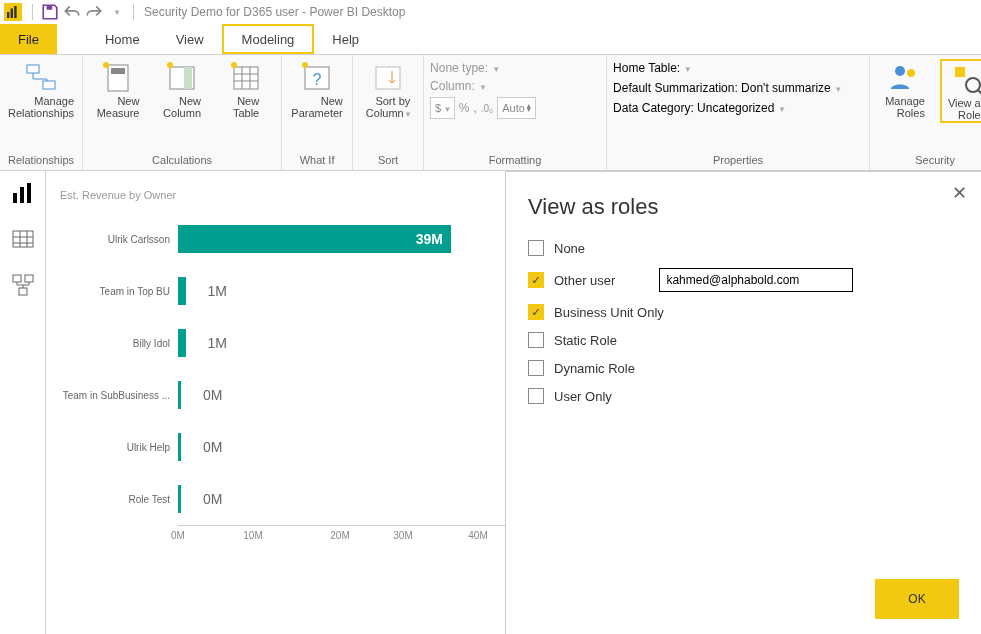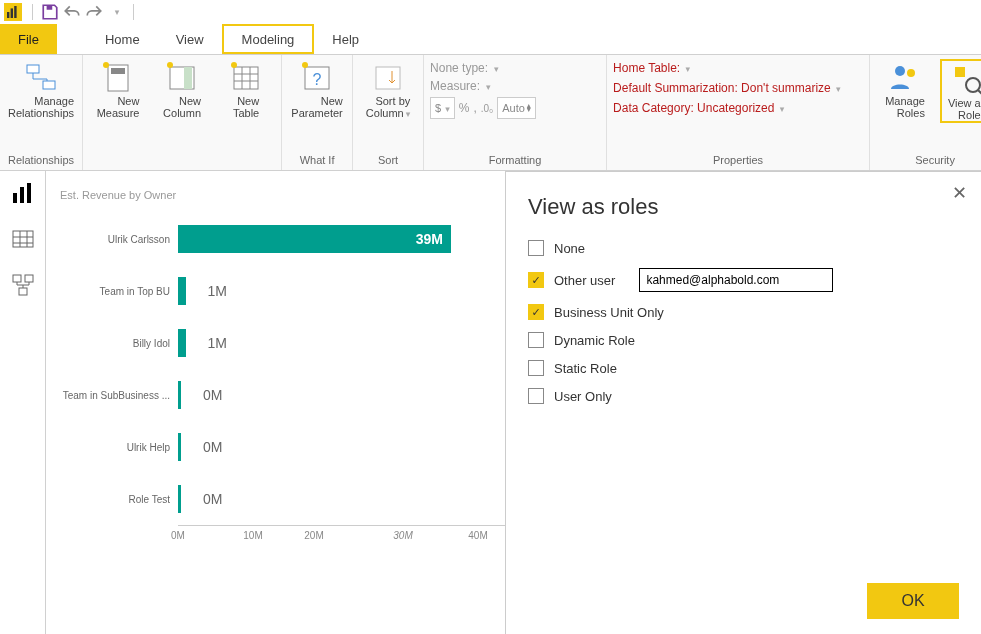--- a/index.html
+++ b/index.html
@@ -18,21 +18,21 @@
 .ribbon-group-content{flex:1;display:flex;align-items:flex-start;gap:6px;}
 .ribbon-group-label{text-align:center;font-size:11px;color:#666;padding:2px 0 4px;}
 .big-btn{display:flex;flex-direction:column;align-items:center;justify-content:flex-start;min-width:54px;padding:2px 2px 0;color:#444;gap:2px;}
 .big-btn-icon{width:32px;height:32px;display:flex;align-items:center;justify-content:center;}
 .big-btn-label{text-align:right;font-size:11px;line-height:1.1;}
 .fmt-rows{display:flex;flex-direction:column;gap:4px;padding-top:2px;}
 .fmt-row{display:flex;align-items:center;gap:4px;color:#999;font-size:12px;}
 .fmt-row select,.fmt-row .dd{border:1px solid #ccc;background:#fff;color:#888;font-size:11px;padding:1px 4px;height:18px;}
 .dd{display:inline-flex;align-items:center;gap:2px;}
 .prop-rows{display:flex;flex-direction:column;gap:6px;padding-top:2px;}
-.prop-row{color:#b91c1c;font-size:12px;}
+.prop-row{color:#000000;font-size:12px;}
 .main{display:flex;height:calc(634px - 24px - 30px - 116px);}
 .left-rail{width:46px;border-right:1px solid #d0d0d0;display:flex;flex-direction:column;align-items:center;padding-top:10px;gap:22px;box-sizing:border-box;}
 .rail-icon{width:24px;height:24px;color:#666;}
 .canvas-wrap{flex:1;position:relative;display:flex;}
 .canvas{flex:1;padding:18px 10px;box-sizing:border-box;}
 .chart-title{color:#999;font-size:11px;margin:0 0 12px 4px;}
 .chart-area{position:relative;height:370px;margin-left:4px;}
 .chart-row{display:flex;align-items:center;height:52px;}
 .chart-label{width:110px;text-align:right;font-size:10px;color:#666;padding-right:8px;}
 .chart-bar{height:28px;background:#009E8E;position:relative;}
@@ -41,23 +41,23 @@
 .chart-val.outside{left:100%;margin-left:22px;}
 .axis{position:relative;height:20px;margin-left:118px;border-top:1px solid #ccc;}
 .axis-tick{position:absolute;top:4px;font-size:10px;color:#888;transform:translateX(-50%);}
 .dialog{position:absolute;top:0;right:0;width:476px;height:100%;background:#fff;border-left:1px solid #ccc;border-top:1px solid #ccc;box-sizing:border-box;padding:22px 22px 16px;}
 .close-x{position:absolute;top:10px;right:14px;color:#666;font-size:18px;}
 .dialog-title{font-size:22px;font-weight:300;color:#333;margin-bottom:20px;}
 .role-row{display:flex;align-items:center;gap:10px;margin:12px 0;font-size:13px;color:#333;}
 .cb{width:14px;height:14px;border:1px solid #888;display:inline-flex;align-items:center;justify-content:center;}
 .cb.checked{background:#f2c811;border-color:#f2c811;}
 .cb.checked::after{content:"✓";color:#333;font-size:11px;line-height:1;}
-.role-input{border:1.5px solid #000;height:22px;padding:0 6px;font-size:12px;width:180px;margin-left:14px;}
+.role-input{border:1.5px solid #000;height:22px;padding:0 6px;font-size:12px;width:180px;margin-left:34px;}
 .dialog-buttons{position:absolute;bottom:16px;right:22px;display:flex;gap:10px;}
-.btn{min-width:60px;height:28px;border:4px solid #15803d;display:inline-flex;align-items:center;justify-content:center;font-size:16px;padding:0 12px;background:#eee;}
+.btn{min-width:60px;height:28px;border:6px solid #15803d;display:inline-flex;align-items:center;justify-content:center;font-size:12px;padding:0 6px;background:#eee;}
 .btn.primary{background:#f2c811;border-color:#f2c811;}
 .highlight{border:2px solid #f2c811;box-sizing:border-box;}
 .chev::after{content:"▾";font-size:9px;color:#aaa;margin-left:2px;}
 </style>
 </head>
 <body>
 
 <div class="title-bar">
   <span class="app-icon">
       <svg viewBox="0 0 10 10">
@@ -78,20 +78,21 @@
         <path d="M6 3L2 7l4 4M2 7h8a4 4 0 014 4" fill="none" stroke="#888" stroke-width="1.5"></path>
       </svg>
     </span>
   <span class="qat-icon">
       <svg viewBox="0 0 16 16">
         <path d="M10 3l4 4-4 4M14 7H6a4 4 0 00-4 4" fill="none" stroke="#888" stroke-width="1.5"></path>
       </svg>
     </span>
   <span class="qat-icon chev"></span>
   <span class="sep"></span>
+  <span class="title-text">Security Demo for D365 user - Power BI Desktop</span>
 </div>
 
 <div class="menu-bar">
   <div class="file-tab">File</div>
   <div style="width:30px"></div>
   <div class="menu-item">Home</div>
   <div class="menu-item">View</div>
   <div class="menu-item active">Modeling</div>
   <div class="menu-item">Help</div>
 </div>
@@ -143,20 +144,21 @@
             <svg viewBox="0 0 32 32">
               <rect x="4" y="6" width="24" height="22" fill="#fff" stroke="#888"></rect>
               <path d="M4 13h24M4 20h24M12 6v22M20 6v22" stroke="#888"></path>
               <circle cx="4" cy="4" r="3" fill="#f2c811"></circle>
             </svg>
           </span>
           <span class="big-btn-label" style="white-space:pre-line">New
 Table</span>
         </div>
     </div>
+    <div class="ribbon-group-label">Calculations</div>
   </div>
 
   <div class="ribbon-group">
     <div class="ribbon-group-content">
       <div class="big-btn">
           <span class="big-btn-icon">
             <svg viewBox="0 0 32 32">
               <rect x="4" y="6" width="24" height="22" fill="#fff" stroke="#888"></rect>
               <text x="16" y="24" font-size="16" text-anchor="middle" fill="#4a90d9">?</text>
               <circle cx="4" cy="4" r="3" fill="#f2c811"></circle>
@@ -186,21 +188,21 @@
   </div>
 
   <div class="ribbon-group" style="min-width:170px">
     <div class="ribbon-group-content">
         <div class="fmt-rows">
       <div class="fmt-row">
             <span>None type:</span>
             <span class="chev"></span>
           </div>
       <div class="fmt-row">
-            <span>Measure:</span>
+            <span>Column:</span>
             <span class="chev"></span>
           </div>
       <div class="fmt-row">
         <span class="dd">
               <span>$</span>
               <span class="chev"></span>
             </span>
         <span>%</span>
         <span>,</span>
         <span style="font-size:10px">.0₀</span>
@@ -321,22 +323,22 @@
             <div class="chart-label">Role Test</div>
             <div style="position: relative; flex: 1 1 0%;">
               <div class="chart-bar" style="width: 3px;">
                 <span class="chart-val outside">0M</span>
               </div>
             </div>
           </div>
           <div class="axis">
             <span class="axis-tick" style="left: 0px;">0M</span>
             <span class="axis-tick" style="left: 75px;">10M</span>
-            <span class="axis-tick" style="left: 136px;">20M</span>
-            <span class="axis-tick" style="left: 225px; font-style: italic;">30M</span>
+            <span class="axis-tick" style="left: 162px;">20M</span>
+            <span class="axis-tick" style="left: 225px;">30M</span>
             <span class="axis-tick" style="left: 300px;">40M</span>
           </div>
         </div>
     </div>
 
     <div class="dialog">
       <span class="close-x">✕</span>
       <div class="dialog-title">View as roles</div>
       <div id="roles-list">
           <div class="role-row">
@@ -347,25 +349,25 @@
             <span class="cb checked"></span>
             <span>Other user</span>
             <input type="text" class="role-input" value="kahmed@alphabold.com" style="">
           </div>
           <div class="role-row">
             <span class="cb checked"></span>
             <span>Business Unit Only</span>
           </div>
           <div class="role-row">
             <span class="cb"></span>
+            <span>Static Role</span>
+          </div>
+          <div class="role-row">
+            <span class="cb"></span>
             <span>Dynamic Role</span>
-          </div>
-          <div class="role-row">
-            <span class="cb"></span>
-            <span>Static Role</span>
           </div>
           <div class="role-row">
             <span class="cb"></span>
             <span>User Only</span>
           </div>
         </div>
       <div class="dialog-buttons">
         <span class="btn primary">OK</span>
       </div>
     </div>

